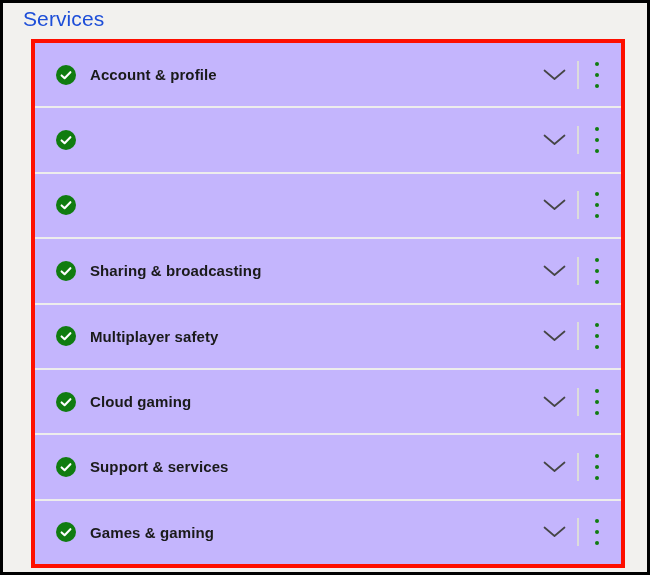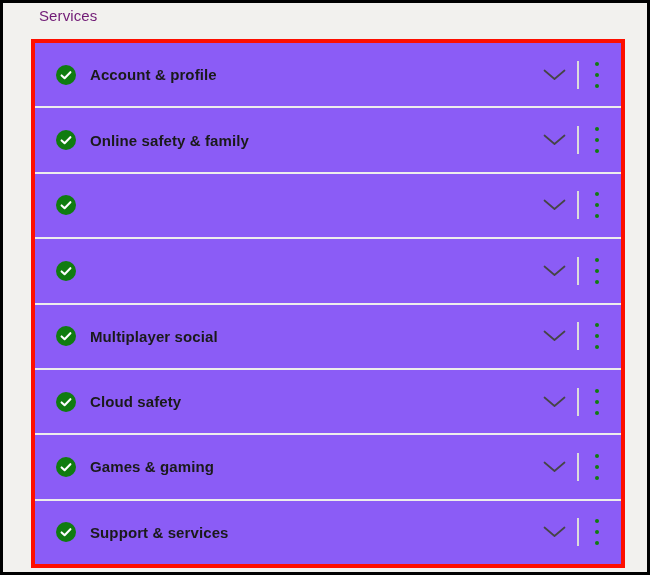--- a/index.html
+++ b/index.html
@@ -11,25 +11,25 @@
   .screen {
     position: relative;
     width: 650px;
     height: 575px;
     background: #f2f1ee;
     border: 3px solid #000000;
     overflow: hidden;
   }
   .page-header {
     position: absolute;
-    left: 36px;
+    left: 20px;
     top: 4px;
-    font-size: 15px;
+    font-size: 21px;
     font-weight: 500;
-    color: #701a75;
+    color: #1d4ed8;
     letter-spacing: 0.1px;
   }
   .highlight-box {
     position: absolute;
     left: 28px;
     top: 36px;
     width: 594px;
     height: 529px;
     border: 4px solid #fe0f00;
     background: #ffffff;
@@ -37,21 +37,21 @@
   .service-list {
     display: flex;
     flex-direction: column;
     height: 100%;
     width: 100%;
   }
   .service-row {
     flex: 1;
     display: flex;
     align-items: center;
-    background: #8b5cf6;
+    background: #c4b5fd;
     padding: 0 19px 0 21px;
     border-top: 2px solid #ededec;
     cursor: pointer;
   }
   .service-row:first-child { border-top: none; }
   .status-icon {
     width: 20px;
     height: 20px;
     flex: 0 0 20px;
     display: inline-flex;
@@ -121,120 +121,143 @@
       </span>
       <span class="v-divider"></span>
       <span class="kebab">
         <span class="dot"></span>
         <span class="dot"></span>
         <span class="dot"></span>
       </span>
     </span>
   </div>
 
-  <div class="service-row">
-    <span class="status-icon">
-      <svg width="20" height="20" viewBox="0 0 20 20">
-        <circle cx="10" cy="10" r="10" fill="#107c10"></circle>
-        <path d="M5.6 10.4 L8.6 13.2 L14.4 7.2" fill="none" stroke="#ffffff" stroke-width="2.1" stroke-linecap="round" stroke-linejoin="round"></path>
-      </svg>
-    </span>
-    <span class="service-label">Online safety &amp; family</span>
-    <span class="row-right">
-      <span class="chevron">
-        <svg width="23" height="12" viewBox="0 0 23 12">
-          <path d="M1.5 1.5 L11.5 10 L21.5 1.5" fill="none" stroke="#454545" stroke-width="1.7" stroke-linecap="round" stroke-linejoin="round"></path>
-        </svg>
-      </span>
-      <span class="v-divider"></span>
-      <span class="kebab">
-        <span class="dot"></span>
-        <span class="dot"></span>
-        <span class="dot"></span>
-      </span>
-    </span>
-  </div>
-
-  <div class="service-row">
-    <span class="status-icon">
-      <svg width="20" height="20" viewBox="0 0 20 20">
-        <circle cx="10" cy="10" r="10" fill="#107c10"></circle>
-        <path d="M5.6 10.4 L8.6 13.2 L14.4 7.2" fill="none" stroke="#ffffff" stroke-width="2.1" stroke-linecap="round" stroke-linejoin="round"></path>
-      </svg>
-    </span>
-    <span class="row-right">
-      <span class="chevron">
-        <svg width="23" height="12" viewBox="0 0 23 12">
-          <path d="M1.5 1.5 L11.5 10 L21.5 1.5" fill="none" stroke="#454545" stroke-width="1.7" stroke-linecap="round" stroke-linejoin="round"></path>
-        </svg>
-      </span>
-      <span class="v-divider"></span>
-      <span class="kebab">
-        <span class="dot"></span>
-        <span class="dot"></span>
-        <span class="dot"></span>
-      </span>
-    </span>
-  </div>
-
-  <div class="service-row">
-    <span class="status-icon">
-      <svg width="20" height="20" viewBox="0 0 20 20">
-        <circle cx="10" cy="10" r="10" fill="#107c10"></circle>
-        <path d="M5.6 10.4 L8.6 13.2 L14.4 7.2" fill="none" stroke="#ffffff" stroke-width="2.1" stroke-linecap="round" stroke-linejoin="round"></path>
-      </svg>
-    </span>
-    <span class="row-right">
-      <span class="chevron">
-        <svg width="23" height="12" viewBox="0 0 23 12">
-          <path d="M1.5 1.5 L11.5 10 L21.5 1.5" fill="none" stroke="#454545" stroke-width="1.7" stroke-linecap="round" stroke-linejoin="round"></path>
-        </svg>
-      </span>
-      <span class="v-divider"></span>
-      <span class="kebab">
-        <span class="dot"></span>
-        <span class="dot"></span>
-        <span class="dot"></span>
-      </span>
-    </span>
-  </div>
-
-
-
-  <div class="service-row">
-    <span class="status-icon">
-      <svg width="20" height="20" viewBox="0 0 20 20">
-        <circle cx="10" cy="10" r="10" fill="#107c10"></circle>
-        <path d="M5.6 10.4 L8.6 13.2 L14.4 7.2" fill="none" stroke="#ffffff" stroke-width="2.1" stroke-linecap="round" stroke-linejoin="round"></path>
-      </svg>
-    </span>
-    <span class="service-label">Multiplayer social</span>
-    <span class="row-right">
-      <span class="chevron">
-        <svg width="23" height="12" viewBox="0 0 23 12">
-          <path d="M1.5 1.5 L11.5 10 L21.5 1.5" fill="none" stroke="#454545" stroke-width="1.7" stroke-linecap="round" stroke-linejoin="round"></path>
-        </svg>
-      </span>
-      <span class="v-divider"></span>
-      <span class="kebab">
-        <span class="dot"></span>
-        <span class="dot"></span>
-        <span class="dot"></span>
-      </span>
-    </span>
-  </div>
-
-  <div class="service-row">
-    <span class="status-icon">
-      <svg width="20" height="20" viewBox="0 0 20 20">
-        <circle cx="10" cy="10" r="10" fill="#107c10"></circle>
-        <path d="M5.6 10.4 L8.6 13.2 L14.4 7.2" fill="none" stroke="#ffffff" stroke-width="2.1" stroke-linecap="round" stroke-linejoin="round"></path>
-      </svg>
-    </span>
-    <span class="service-label">Cloud safety</span>
+
+  <div class="service-row">
+    <span class="status-icon">
+      <svg width="20" height="20" viewBox="0 0 20 20">
+        <circle cx="10" cy="10" r="10" fill="#107c10"></circle>
+        <path d="M5.6 10.4 L8.6 13.2 L14.4 7.2" fill="none" stroke="#ffffff" stroke-width="2.1" stroke-linecap="round" stroke-linejoin="round"></path>
+      </svg>
+    </span>
+    <span class="row-right">
+      <span class="chevron">
+        <svg width="23" height="12" viewBox="0 0 23 12">
+          <path d="M1.5 1.5 L11.5 10 L21.5 1.5" fill="none" stroke="#454545" stroke-width="1.7" stroke-linecap="round" stroke-linejoin="round"></path>
+        </svg>
+      </span>
+      <span class="v-divider"></span>
+      <span class="kebab">
+        <span class="dot"></span>
+        <span class="dot"></span>
+        <span class="dot"></span>
+      </span>
+    </span>
+  </div>
+
+  <div class="service-row">
+    <span class="status-icon">
+      <svg width="20" height="20" viewBox="0 0 20 20">
+        <circle cx="10" cy="10" r="10" fill="#107c10"></circle>
+        <path d="M5.6 10.4 L8.6 13.2 L14.4 7.2" fill="none" stroke="#ffffff" stroke-width="2.1" stroke-linecap="round" stroke-linejoin="round"></path>
+      </svg>
+    </span>
+    <span class="row-right">
+      <span class="chevron">
+        <svg width="23" height="12" viewBox="0 0 23 12">
+          <path d="M1.5 1.5 L11.5 10 L21.5 1.5" fill="none" stroke="#454545" stroke-width="1.7" stroke-linecap="round" stroke-linejoin="round"></path>
+        </svg>
+      </span>
+      <span class="v-divider"></span>
+      <span class="kebab">
+        <span class="dot"></span>
+        <span class="dot"></span>
+        <span class="dot"></span>
+      </span>
+    </span>
+  </div>
+
+  <div class="service-row">
+    <span class="status-icon">
+      <svg width="20" height="20" viewBox="0 0 20 20">
+        <circle cx="10" cy="10" r="10" fill="#107c10"></circle>
+        <path d="M5.6 10.4 L8.6 13.2 L14.4 7.2" fill="none" stroke="#ffffff" stroke-width="2.1" stroke-linecap="round" stroke-linejoin="round"></path>
+      </svg>
+    </span>
+    <span class="service-label">Sharing &amp; broadcasting</span>
+    <span class="row-right">
+      <span class="chevron">
+        <svg width="23" height="12" viewBox="0 0 23 12">
+          <path d="M1.5 1.5 L11.5 10 L21.5 1.5" fill="none" stroke="#454545" stroke-width="1.7" stroke-linecap="round" stroke-linejoin="round"></path>
+        </svg>
+      </span>
+      <span class="v-divider"></span>
+      <span class="kebab">
+        <span class="dot"></span>
+        <span class="dot"></span>
+        <span class="dot"></span>
+      </span>
+    </span>
+  </div>
+
+
+  <div class="service-row">
+    <span class="status-icon">
+      <svg width="20" height="20" viewBox="0 0 20 20">
+        <circle cx="10" cy="10" r="10" fill="#107c10"></circle>
+        <path d="M5.6 10.4 L8.6 13.2 L14.4 7.2" fill="none" stroke="#ffffff" stroke-width="2.1" stroke-linecap="round" stroke-linejoin="round"></path>
+      </svg>
+    </span>
+    <span class="service-label">Multiplayer safety</span>
+    <span class="row-right">
+      <span class="chevron">
+        <svg width="23" height="12" viewBox="0 0 23 12">
+          <path d="M1.5 1.5 L11.5 10 L21.5 1.5" fill="none" stroke="#454545" stroke-width="1.7" stroke-linecap="round" stroke-linejoin="round"></path>
+        </svg>
+      </span>
+      <span class="v-divider"></span>
+      <span class="kebab">
+        <span class="dot"></span>
+        <span class="dot"></span>
+        <span class="dot"></span>
+      </span>
+    </span>
+  </div>
+
+  <div class="service-row">
+    <span class="status-icon">
+      <svg width="20" height="20" viewBox="0 0 20 20">
+        <circle cx="10" cy="10" r="10" fill="#107c10"></circle>
+        <path d="M5.6 10.4 L8.6 13.2 L14.4 7.2" fill="none" stroke="#ffffff" stroke-width="2.1" stroke-linecap="round" stroke-linejoin="round"></path>
+      </svg>
+    </span>
+    <span class="service-label">Cloud gaming</span>
+    <span class="row-right">
+      <span class="chevron">
+        <svg width="23" height="12" viewBox="0 0 23 12">
+          <path d="M1.5 1.5 L11.5 10 L21.5 1.5" fill="none" stroke="#454545" stroke-width="1.7" stroke-linecap="round" stroke-linejoin="round"></path>
+        </svg>
+      </span>
+      <span class="v-divider"></span>
+      <span class="kebab">
+        <span class="dot"></span>
+        <span class="dot"></span>
+        <span class="dot"></span>
+      </span>
+    </span>
+  </div>
+
+  <div class="service-row">
+    <span class="status-icon">
+      <svg width="20" height="20" viewBox="0 0 20 20">
+        <circle cx="10" cy="10" r="10" fill="#107c10"></circle>
+        <path d="M5.6 10.4 L8.6 13.2 L14.4 7.2" fill="none" stroke="#ffffff" stroke-width="2.1" stroke-linecap="round" stroke-linejoin="round"></path>
+      </svg>
+    </span>
+    <span class="service-label">Support &amp; services</span>
     <span class="row-right">
       <span class="chevron">
         <svg width="23" height="12" viewBox="0 0 23 12">
           <path d="M1.5 1.5 L11.5 10 L21.5 1.5" fill="none" stroke="#454545" stroke-width="1.7" stroke-linecap="round" stroke-linejoin="round"></path>
         </svg>
       </span>
       <span class="v-divider"></span>
       <span class="kebab">
         <span class="dot"></span>
         <span class="dot"></span>
@@ -259,38 +282,15 @@
       </span>
       <span class="v-divider"></span>
       <span class="kebab">
         <span class="dot"></span>
         <span class="dot"></span>
         <span class="dot"></span>
       </span>
     </span>
   </div>
 
-  <div class="service-row">
-    <span class="status-icon">
-      <svg width="20" height="20" viewBox="0 0 20 20">
-        <circle cx="10" cy="10" r="10" fill="#107c10"></circle>
-        <path d="M5.6 10.4 L8.6 13.2 L14.4 7.2" fill="none" stroke="#ffffff" stroke-width="2.1" stroke-linecap="round" stroke-linejoin="round"></path>
-      </svg>
-    </span>
-    <span class="service-label">Support &amp; services</span>
-    <span class="row-right">
-      <span class="chevron">
-        <svg width="23" height="12" viewBox="0 0 23 12">
-          <path d="M1.5 1.5 L11.5 10 L21.5 1.5" fill="none" stroke="#454545" stroke-width="1.7" stroke-linecap="round" stroke-linejoin="round"></path>
-        </svg>
-      </span>
-      <span class="v-divider"></span>
-      <span class="kebab">
-        <span class="dot"></span>
-        <span class="dot"></span>
-        <span class="dot"></span>
-      </span>
-    </span>
-  </div>
-
 </div>
   </div>
 </div>
 
 </body></html>

